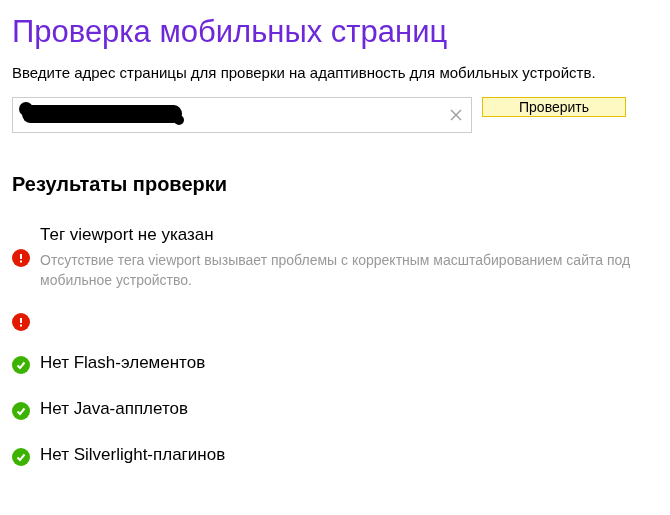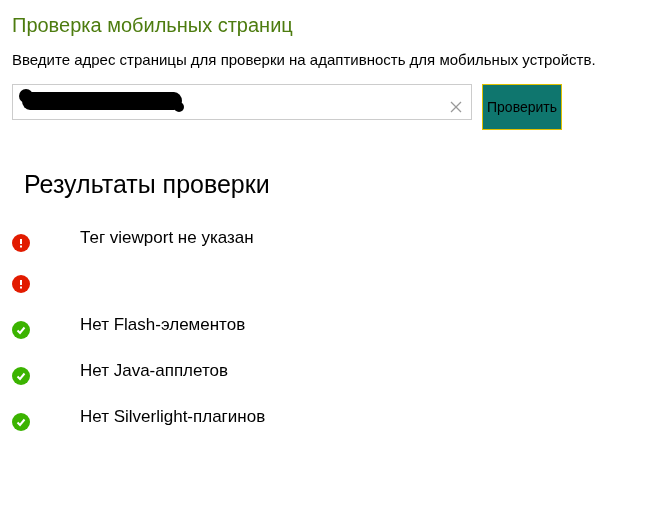--- a/index.html
+++ b/index.html
@@ -5,24 +5,24 @@
   * { box-sizing: border-box; }
   body {
     margin: 0;
     padding: 10px 12px;
     font-family: Arial, Helvetica, sans-serif;
     background: #fff;
     color: #000;
     width: 670px;
   }
   .title {
-    font-size: 20px;
+    font-size: 31px;
     font-weight: 400;
     margin: 4px 0 14px 0;
-    color: #4d7c0f;
+    color: #6d28d9;
   }
   .subtitle {
     font-size: 15px;
     color: #000;
     margin: 0 0 16px 0;
   }
   .form-row {
     display: flex;
     gap: 10px;
     align-items: stretch;
@@ -70,39 +70,38 @@
     background: none;
     border: none;
     cursor: pointer;
     padding: 0;
     display: flex;
     align-items: center;
     justify-content: center;
   }
   .clear-btn svg { stroke: #999; }
   .check-btn {
-    height: 46px;
-    padding: 0 4px;
-    background: #0f766e;
+    height: 20px;
+    padding: 0 36px;
+    background: #fef9c3;
     border: 1px solid #e0c000;
     font-size: 14px;
     color: #000;
     cursor: pointer;
   }
   .results-title {
-    font-size: 25px;
-    font-weight: 400;
-    margin: 0 0 28px 12px;
+    font-size: 20px;
+    font-weight: 700;
+    margin: 0 0 28px 0;
     color: #000;
   }
   .result-item {
     display: flex;
-    align-items: flex-end;
+    align-items: center;
     margin-bottom: 20px;
-    gap: 40px;
   }
   .icon-col {
     flex: 0 0 28px;
     padding-top: 2px;
   }
   .text-col { flex: 1; }
   .item-title {
     font-size: 17px;
     color: #000;
     margin: 0 0 4px 0;
@@ -152,20 +151,21 @@
   <div class="icon-col">
     <span class="icon-error">
       <svg width="12" height="12" viewBox="0 0 12 12">
           <rect x="5" y="2" width="2" height="5" fill="#fff"></rect>
           <rect x="5" y="8.5" width="2" height="2" fill="#fff"></rect>
         </svg>
     </span>
   </div>
   <div class="text-col">
     <p class="item-title">Тег viewport не указан</p>
+    <p class="item-desc">Отсутствие тега viewport вызывает проблемы с корректным масштабированием сайта под мобильное устройство.</p>
   </div>
 </div>
 
 <div class="result-item">
   <div class="icon-col">
     <span class="icon-error">
       <svg width="12" height="12" viewBox="0 0 12 12">
           <rect x="5" y="2" width="2" height="5" fill="#fff"></rect>
           <rect x="5" y="8.5" width="2" height="2" fill="#fff"></rect>
         </svg>

